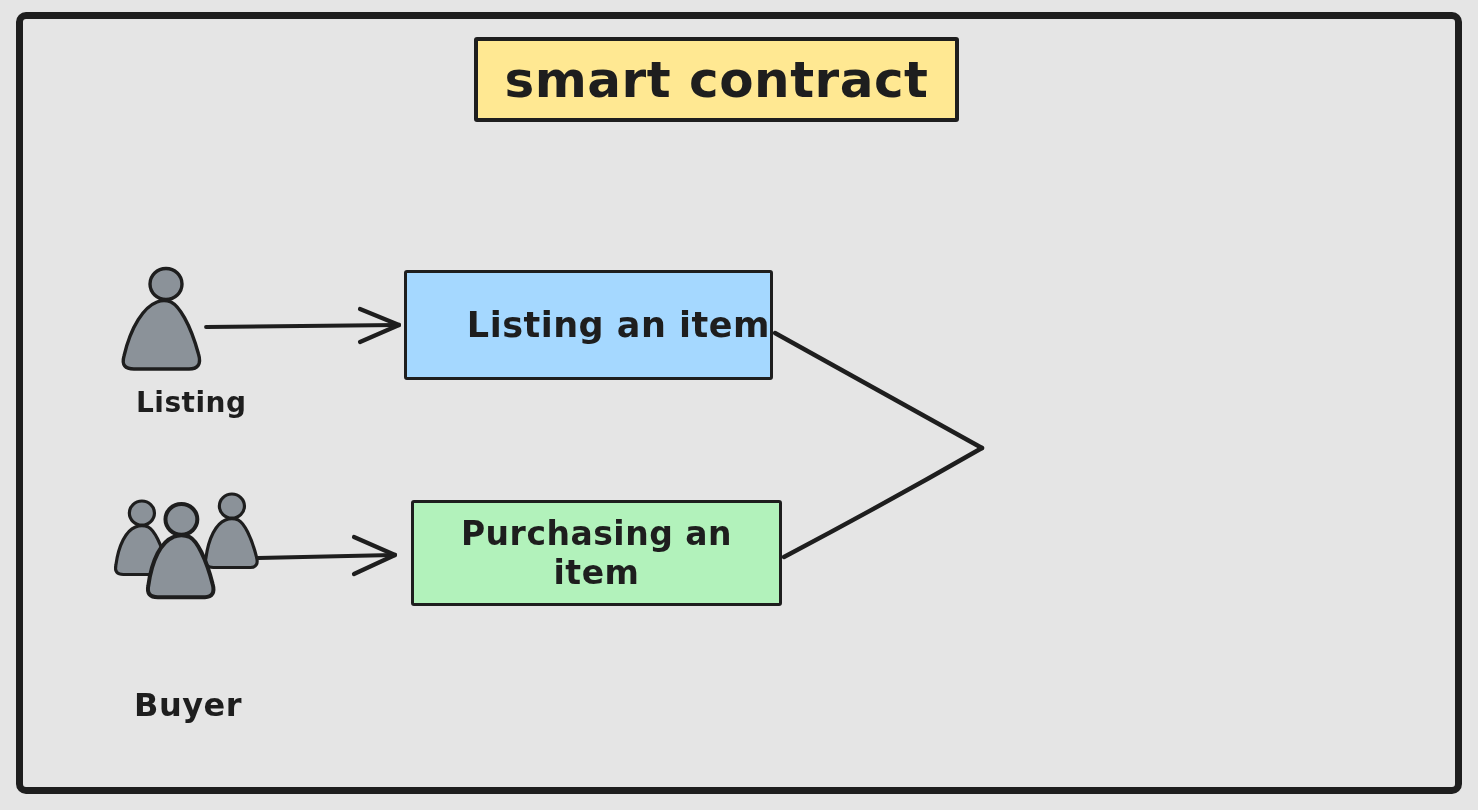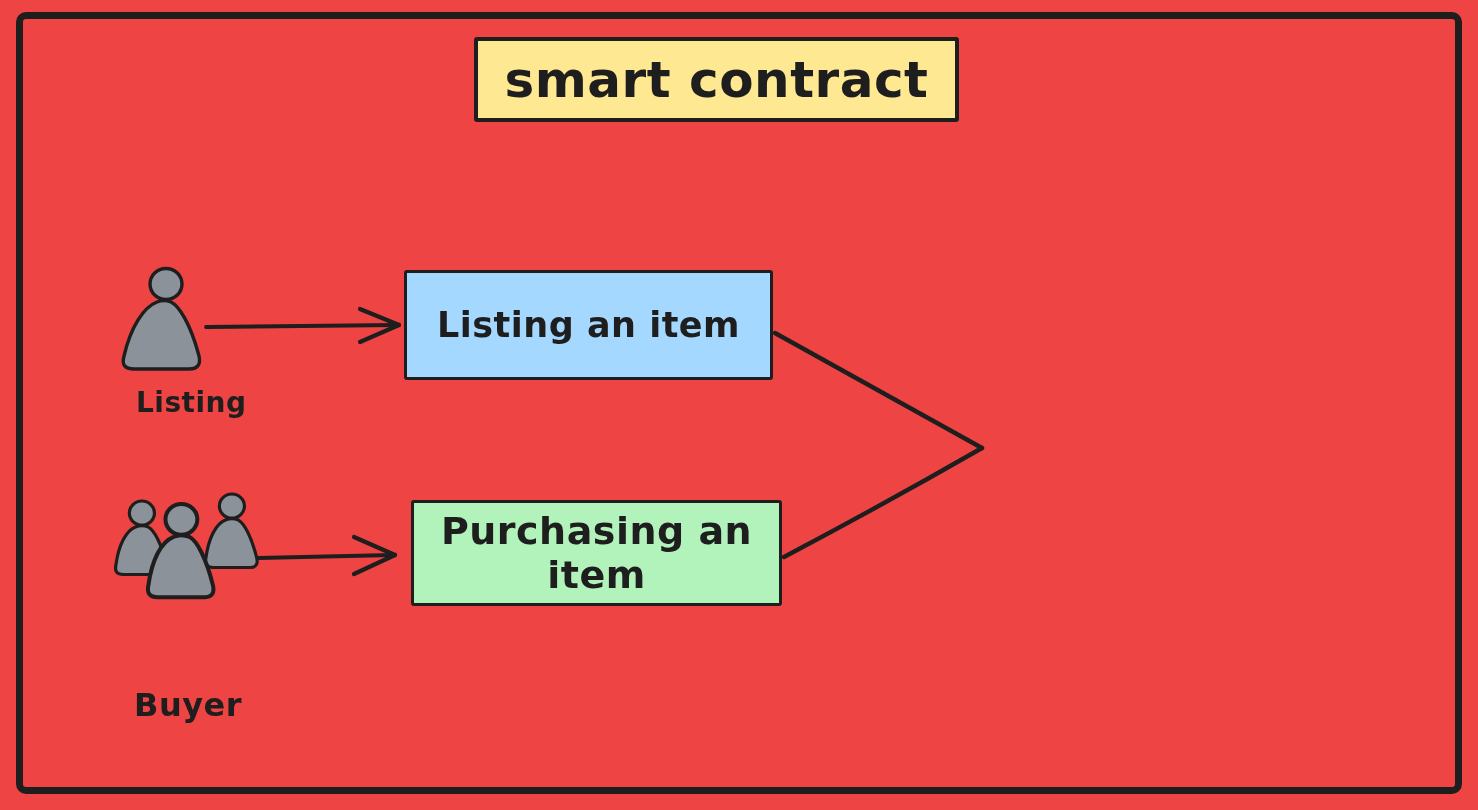--- a/index.html
+++ b/index.html
@@ -5,21 +5,21 @@
   html, body {
     margin: 0;
     padding: 0;
     background: #ffffff;
     font-family: "DejaVu Sans", sans-serif;
   }
   .canvas {
     position: relative;
     width: 1478px;
     height: 810px;
-    background: #ef4444;
+    background: #e5e5e5;
     overflow: hidden;
     color: #1e1e1e;
   }
   .outer-frame {
     position: absolute;
     left: 16px;
     top: 12px;
     width: 1432px;
     height: 768px;
     border: 7px solid #1e1e1e;
@@ -54,28 +54,29 @@
     font-size: 50px;
     border-width: 4px;
   }
   .listing-box {
     left: 404px;
     top: 270px;
     width: 369px;
     height: 110px;
     background: #a5d8ff;
     font-size: 35px;
+    justify-content: flex-end;
   }
   .purchasing-box {
     left: 411px;
     top: 500px;
     width: 371px;
     height: 106px;
     background: #b2f2bb;
-    font-size: 38px;
+    font-size: 33px;
   }
   .transferring-box {
     left: 983px;
     top: 390px;
     width: 365px;
     height: 105px;
     background: #ffd8a8;
     font-size: 30px;
   }
   .transferring-box .lines {

